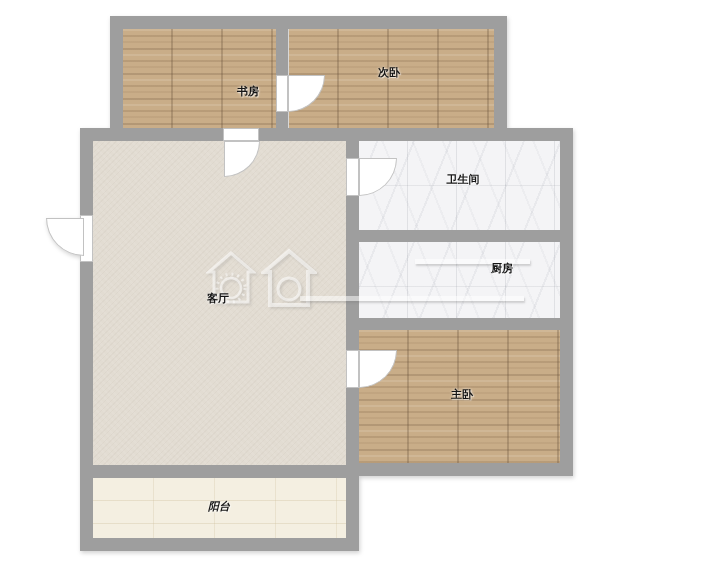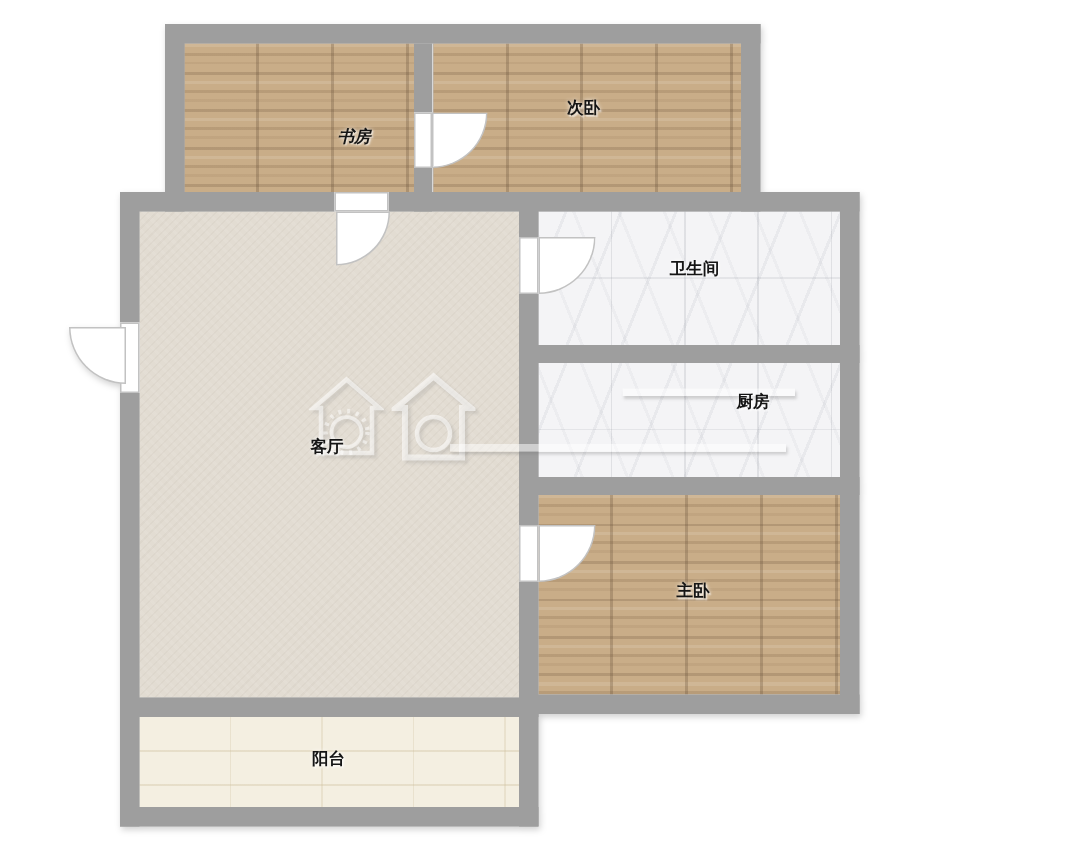--- a/index.html
+++ b/index.html
@@ -118,22 +118,22 @@
       <span>
         <svg width="56" height="62" viewBox="0 0 56 62">
           <path d="M28 4 L3 25 L9 25 L9 58 L47 58 L47 25 L53 25 Z" fill="none" stroke="rgba(255,255,255,.55)" stroke-width="4"></path>
           <circle cx="28" cy="42" r="11" fill="none" stroke="rgba(255,255,255,.55)" stroke-width="3"></circle>
         </svg>
       </span>
     </div>
     <div class="wm-line" style="left:415px;top:259px;width:115px;height:5px;"></div>
     <div class="wm-line" style="left:300px;top:296px;width:224px;height:5px;"></div>
 
-    <div class="room-label" style="left:236px;top:91px;font-style:italic;">书房</div>
+    <div class="room-label" style="left:248px;top:91px;">书房</div>
     <div class="room-label" style="left:389px;top:72px;">次卧</div>
     <div class="room-label" style="left:463px;top:179px;">卫生间</div>
     <div class="room-label" style="left:502px;top:268px;">厨房</div>
     <div class="room-label" style="left:462px;top:394px;">主卧</div>
     <div class="room-label" style="left:218px;top:298px;font-family:Liberation Serif, serif;">客厅</div>
-    <div class="room-label" style="left:219px;top:506px;">阳台</div>
+    <div class="room-label" style="left:219px;top:506px;font-style:italic;">阳台</div>
 
   </div>
 </div>
 
 </body></html>

